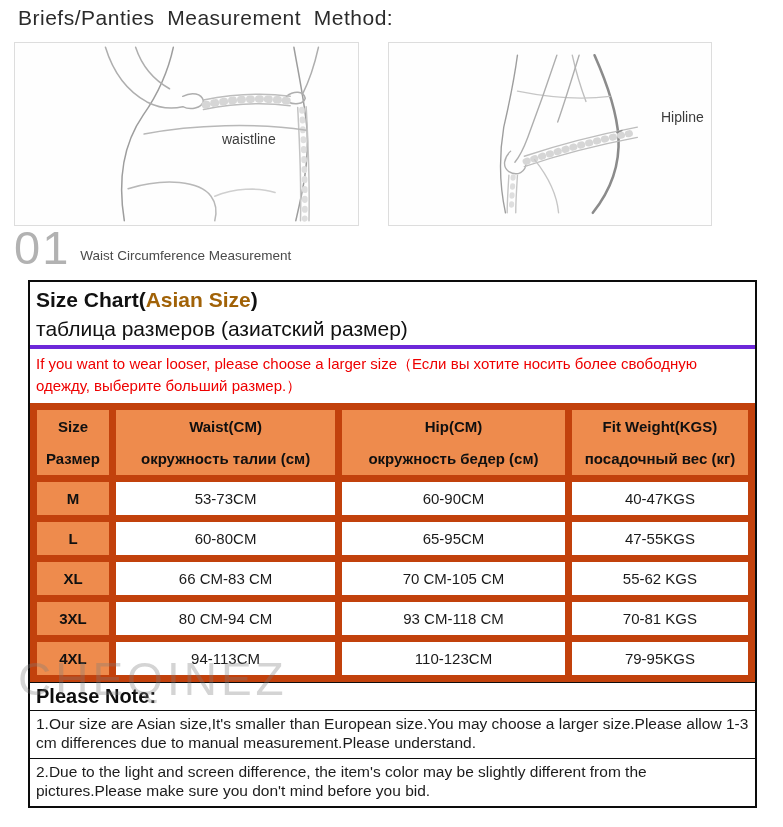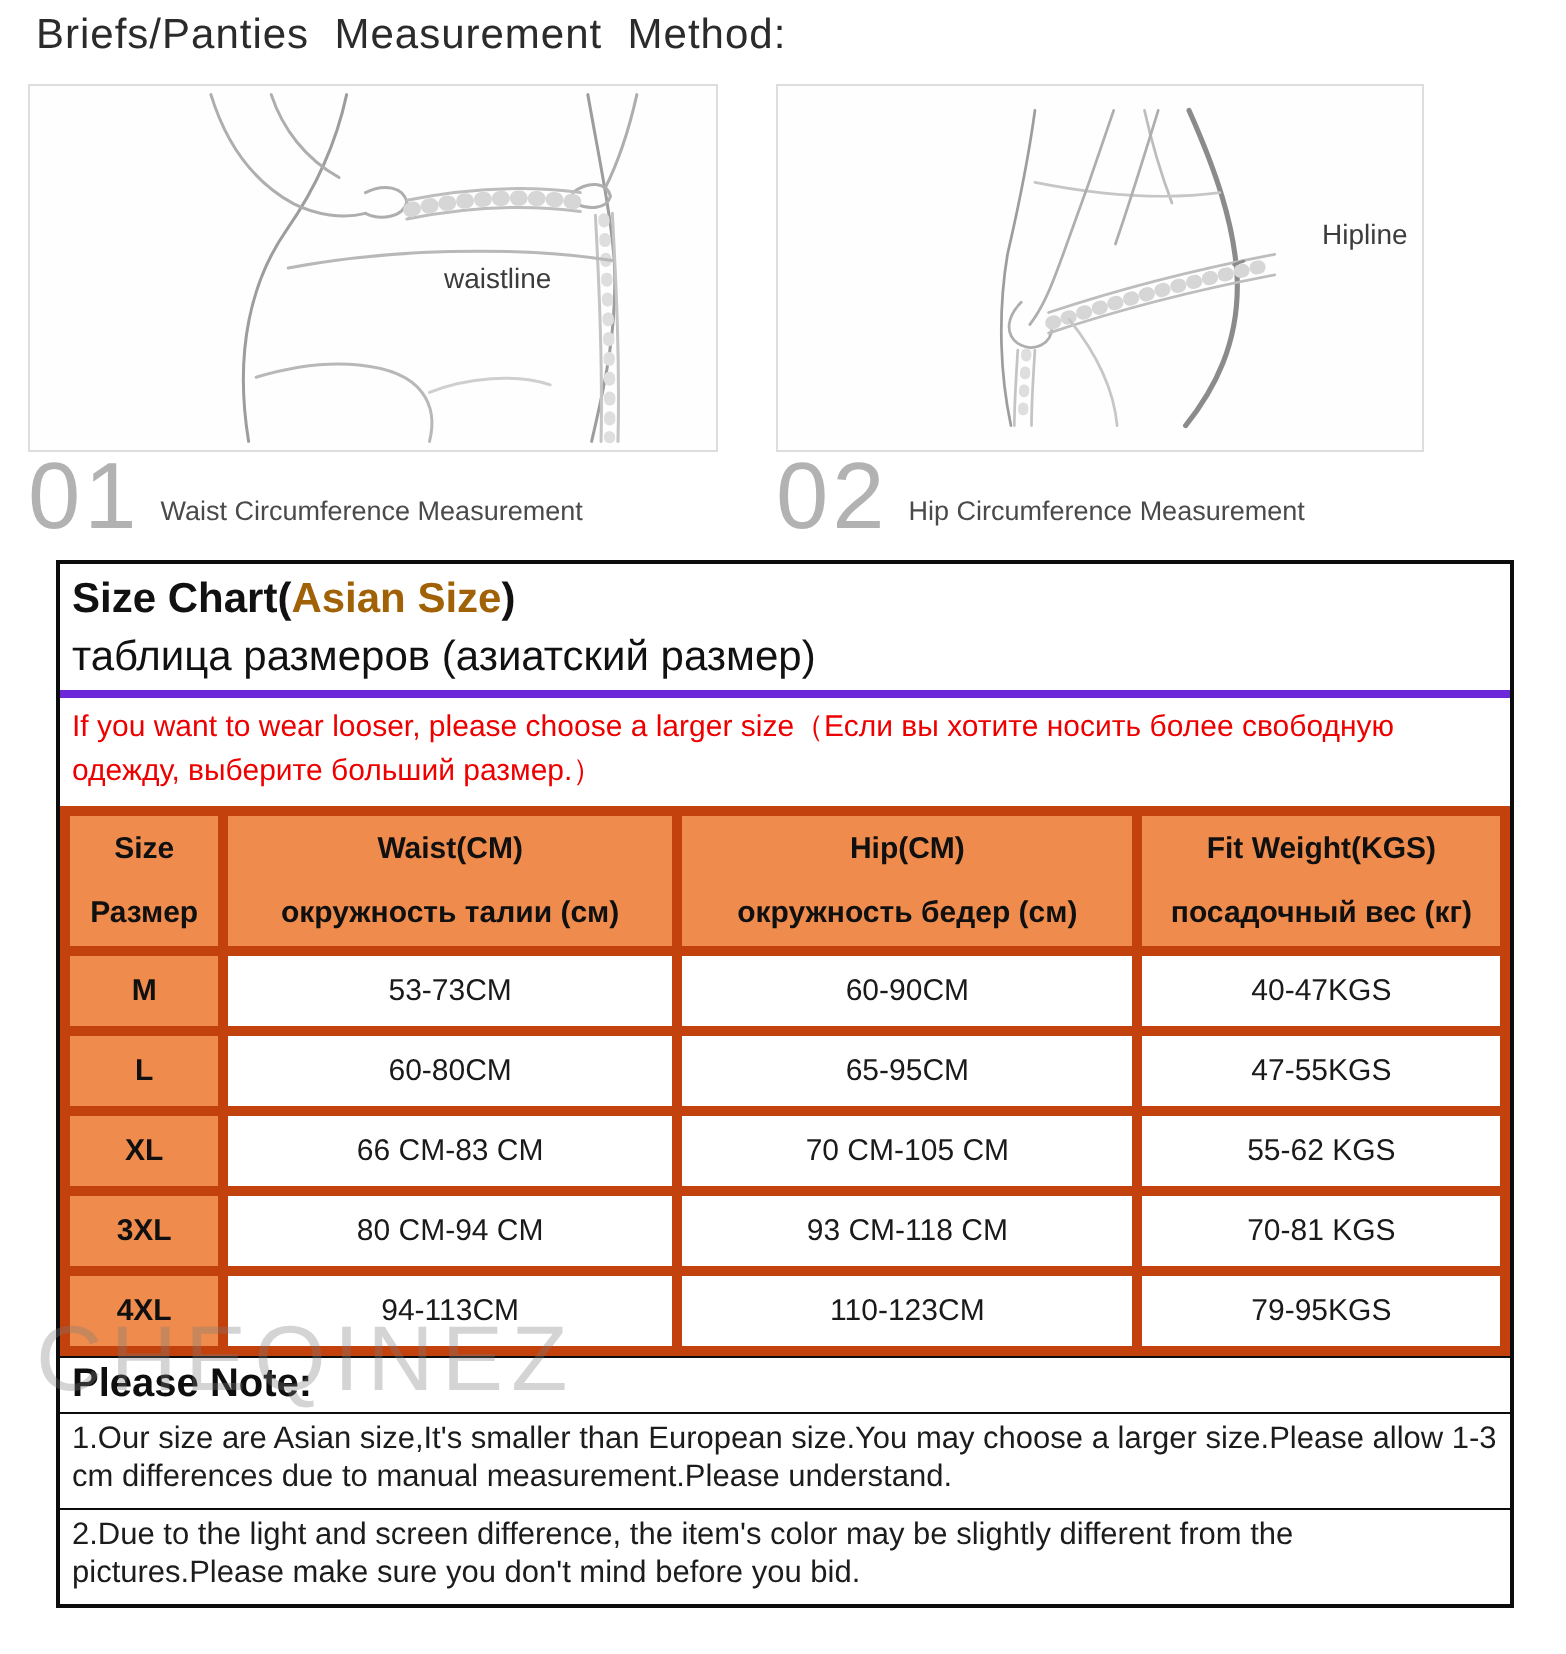--- a/index.html
+++ b/index.html
@@ -50,21 +50,21 @@
     padding:4px 6px 6px 6px;
     font-size:15px; color:#ee0000; line-height:1.45;
   }
 
   table.size-table { width:100%; border-collapse:collapse; table-layout:fixed; }
   table.size-table col.c0 { width:11%; }
   table.size-table col.c1 { width:31.5%; }
   table.size-table col.c2 { width:32%; }
   table.size-table col.c3 { width:25.5%; }
   table.size-table th, table.size-table td {
-    border:5px solid #c2410c; text-align:center; vertical-align:middle;
+    border:7px solid #c2410c; text-align:center; vertical-align:middle;
   }
   table.size-table thead th {
     background:#ee8b4d; color:#101010; font-weight:700; font-size:15px;
     padding:8px 2px;
   }
   table.size-table thead th .ru { margin-top:15px; font-weight:700; }
   table.size-table td { height:40px; font-size:15px; color:#1a1a1a; }
   table.size-table td.size-col {
     background:#ee8b4d; font-weight:700; color:#101010;
   }
@@ -151,24 +151,20 @@
       </g>
     </svg>
     <span class="tape-label hip">Hipline</span>
   </div>
 </div>
 
 <div class="caption-row">
   <div class="caption left">
     <span class="num">01</span>
     <span class="txt">Waist Circumference Measurement</span>
-  </div>
-  <div class="caption right">
-    <span class="num">02</span>
-    <span class="txt">Hip Circumference Measurement</span>
   </div>
 </div>
 
 <div class="chart-box">
 
   <div class="chart-title-block">
     <div class="chart-title"><span>Size Chart(</span><span class="red">Asian Size</span><span>)</span></div>
     <div class="chart-subtitle">таблица размеров (азиатский размер)</div>
   </div>
 

